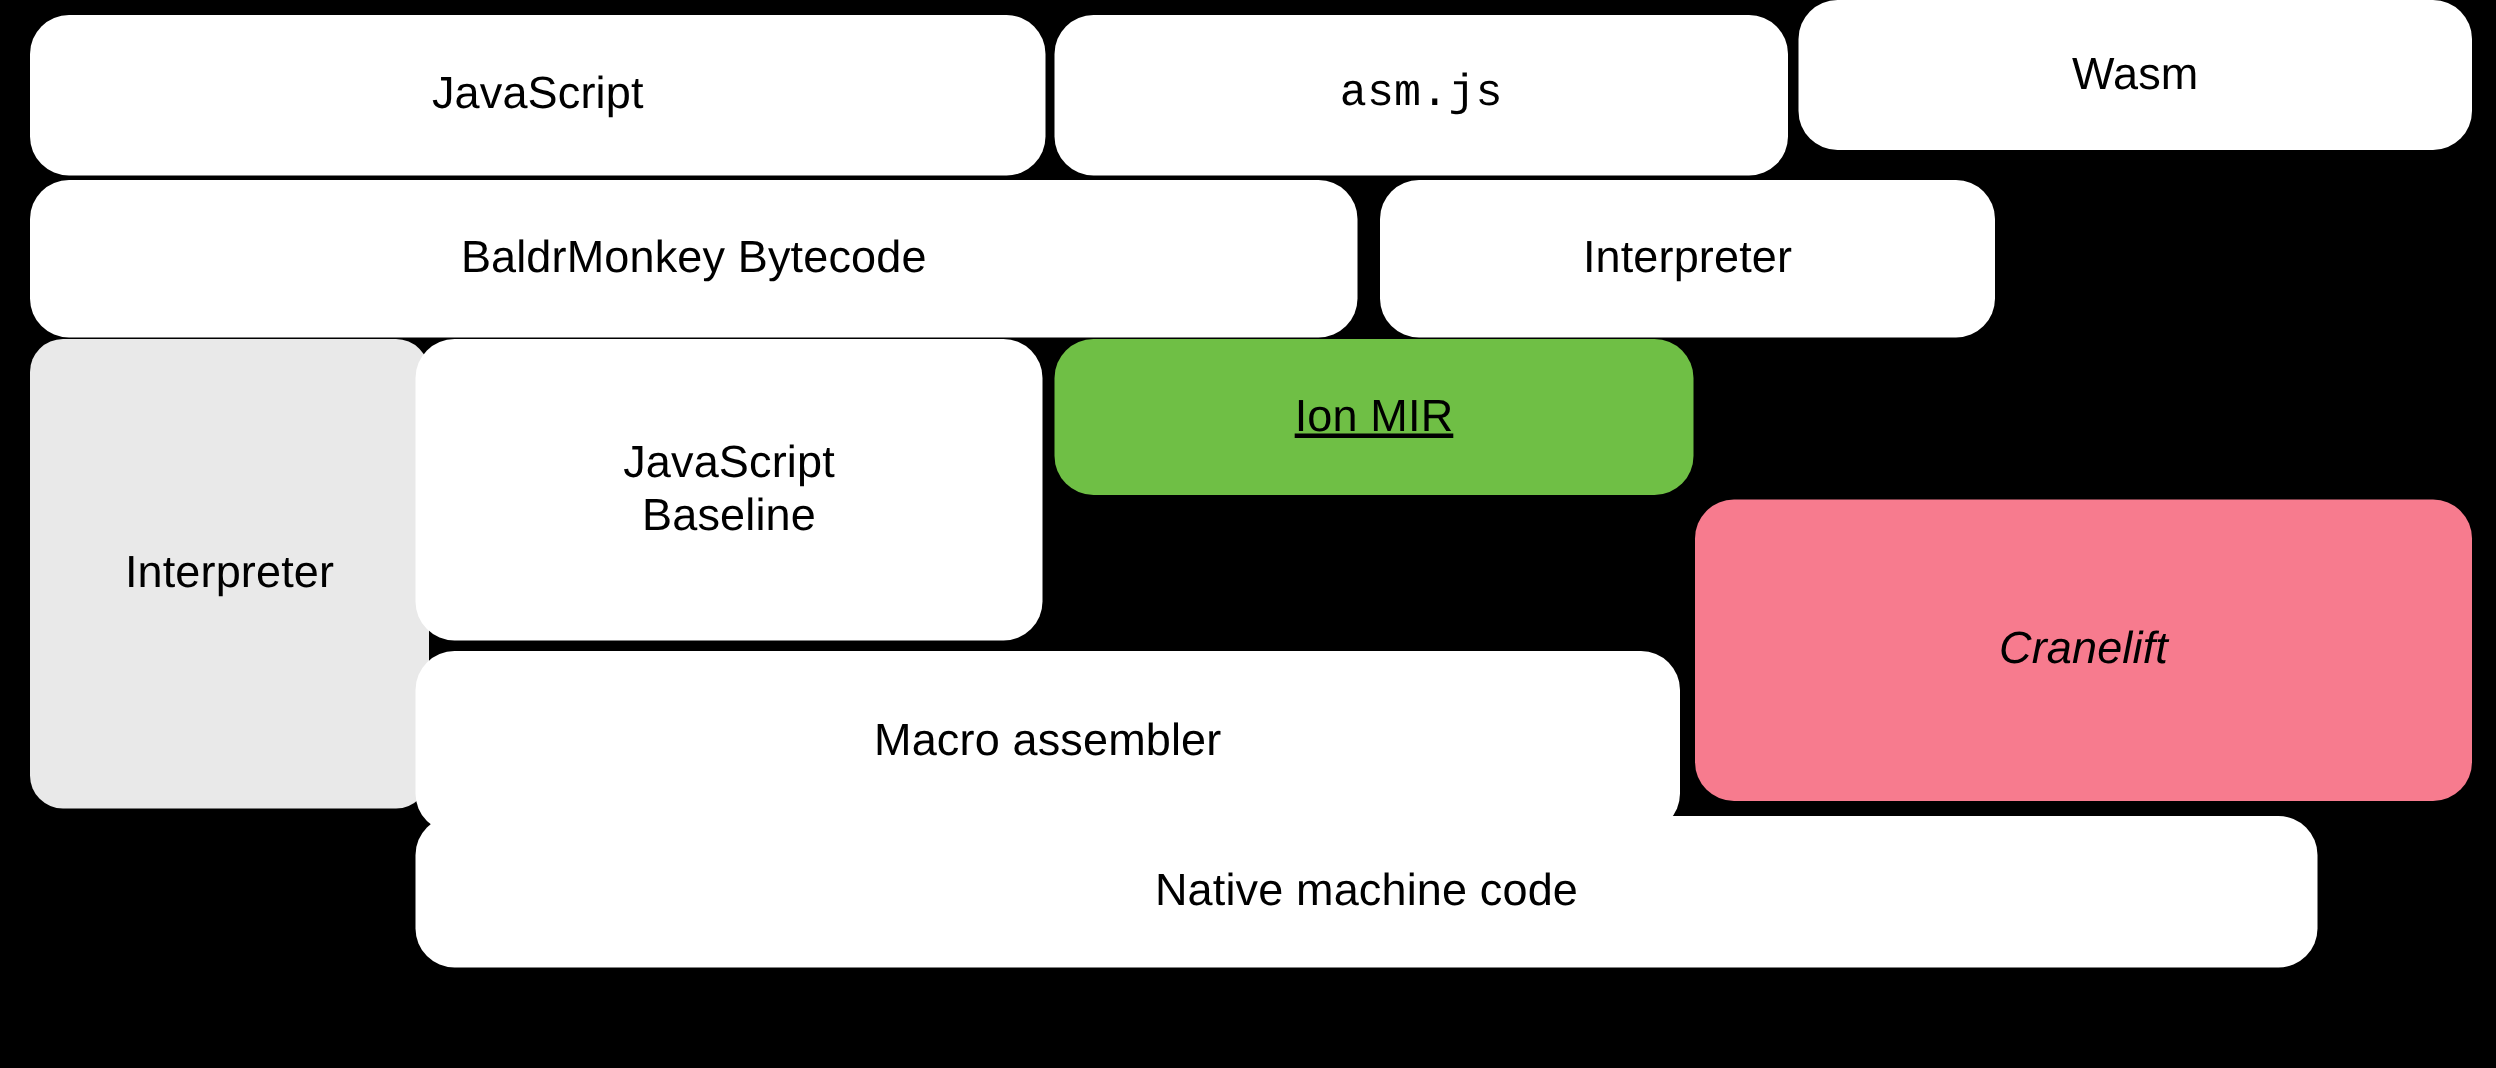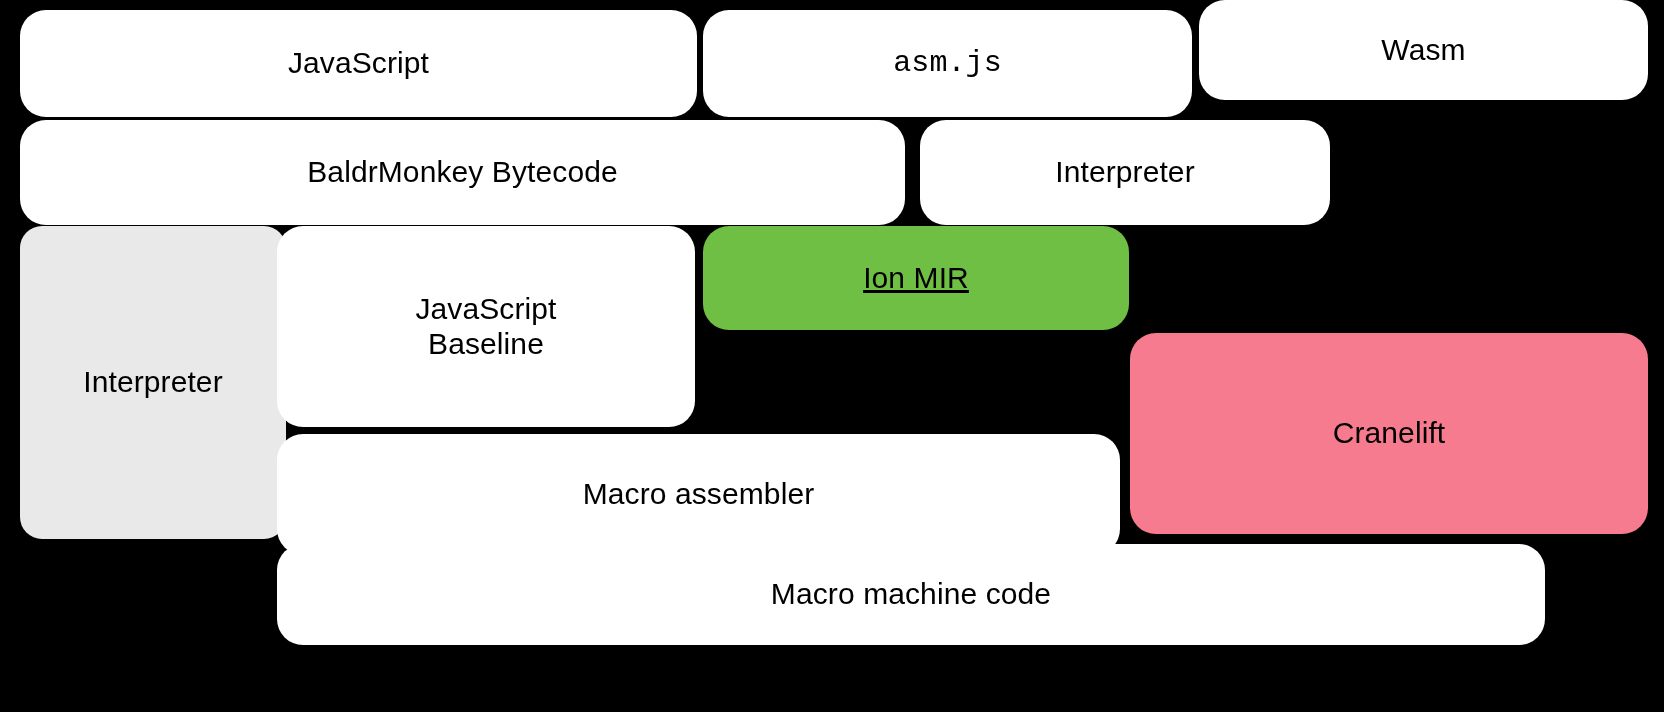--- a/index.html
+++ b/index.html
@@ -45,21 +45,21 @@
   
   .b-jsbytecode        { left: 20px;   top: 120px; width: 885px; height: 105px; }
   .b-baldrmonkey       { left: 920px;  top: 120px; width: 410px; height: 105px; }
 
   
   .b-interpreter       { left: 20px;   top: 226px; width: 266px; height: 313px; border-radius: 22px; }
   .b-jsbaseline        { left: 277px;  top: 226px; width: 418px; height: 201px; }
   .b-ionmir            { left: 703px;  top: 226px; width: 426px; height: 104px; text-decoration: underline; }
   .b-ionlir            { left: 703px;  top: 336px; width: 489px; height: 90px;  }
   .b-macroassembler    { left: 277px;  top: 434px; width: 843px; height: 121px; }
-  .b-cranelift         { left: 1130px; top: 333px; width: 518px; height: 201px; }
+  .b-cranelift         { left: 1130px; top: 333px; width: 518px; height: 201px; font-style: italic; }
 
   
   .b-nativemachinecode { left: 277px;  top: 544px; width: 1268px; height: 101px; }
 </style>
 </head>
 <body>
 
 <div id="canvas">
 
   <div class="box white b-javascript">JavaScript</div>
@@ -77,15 +77,15 @@
   <div class="box white b-jsbaseline">JavaScript
 Baseline</div>
 
   <div class="box green b-ionmir">Ion MIR</div>
 
 
   <div class="box white b-macroassembler">Macro assembler</div>
 
   <div class="box pink b-cranelift">Cranelift</div>
 
-  <div class="box white b-nativemachinecode">Macro machine code</div>
+  <div class="box white b-nativemachinecode">Native machine code</div>
 
 </div>
 
 </body></html>

